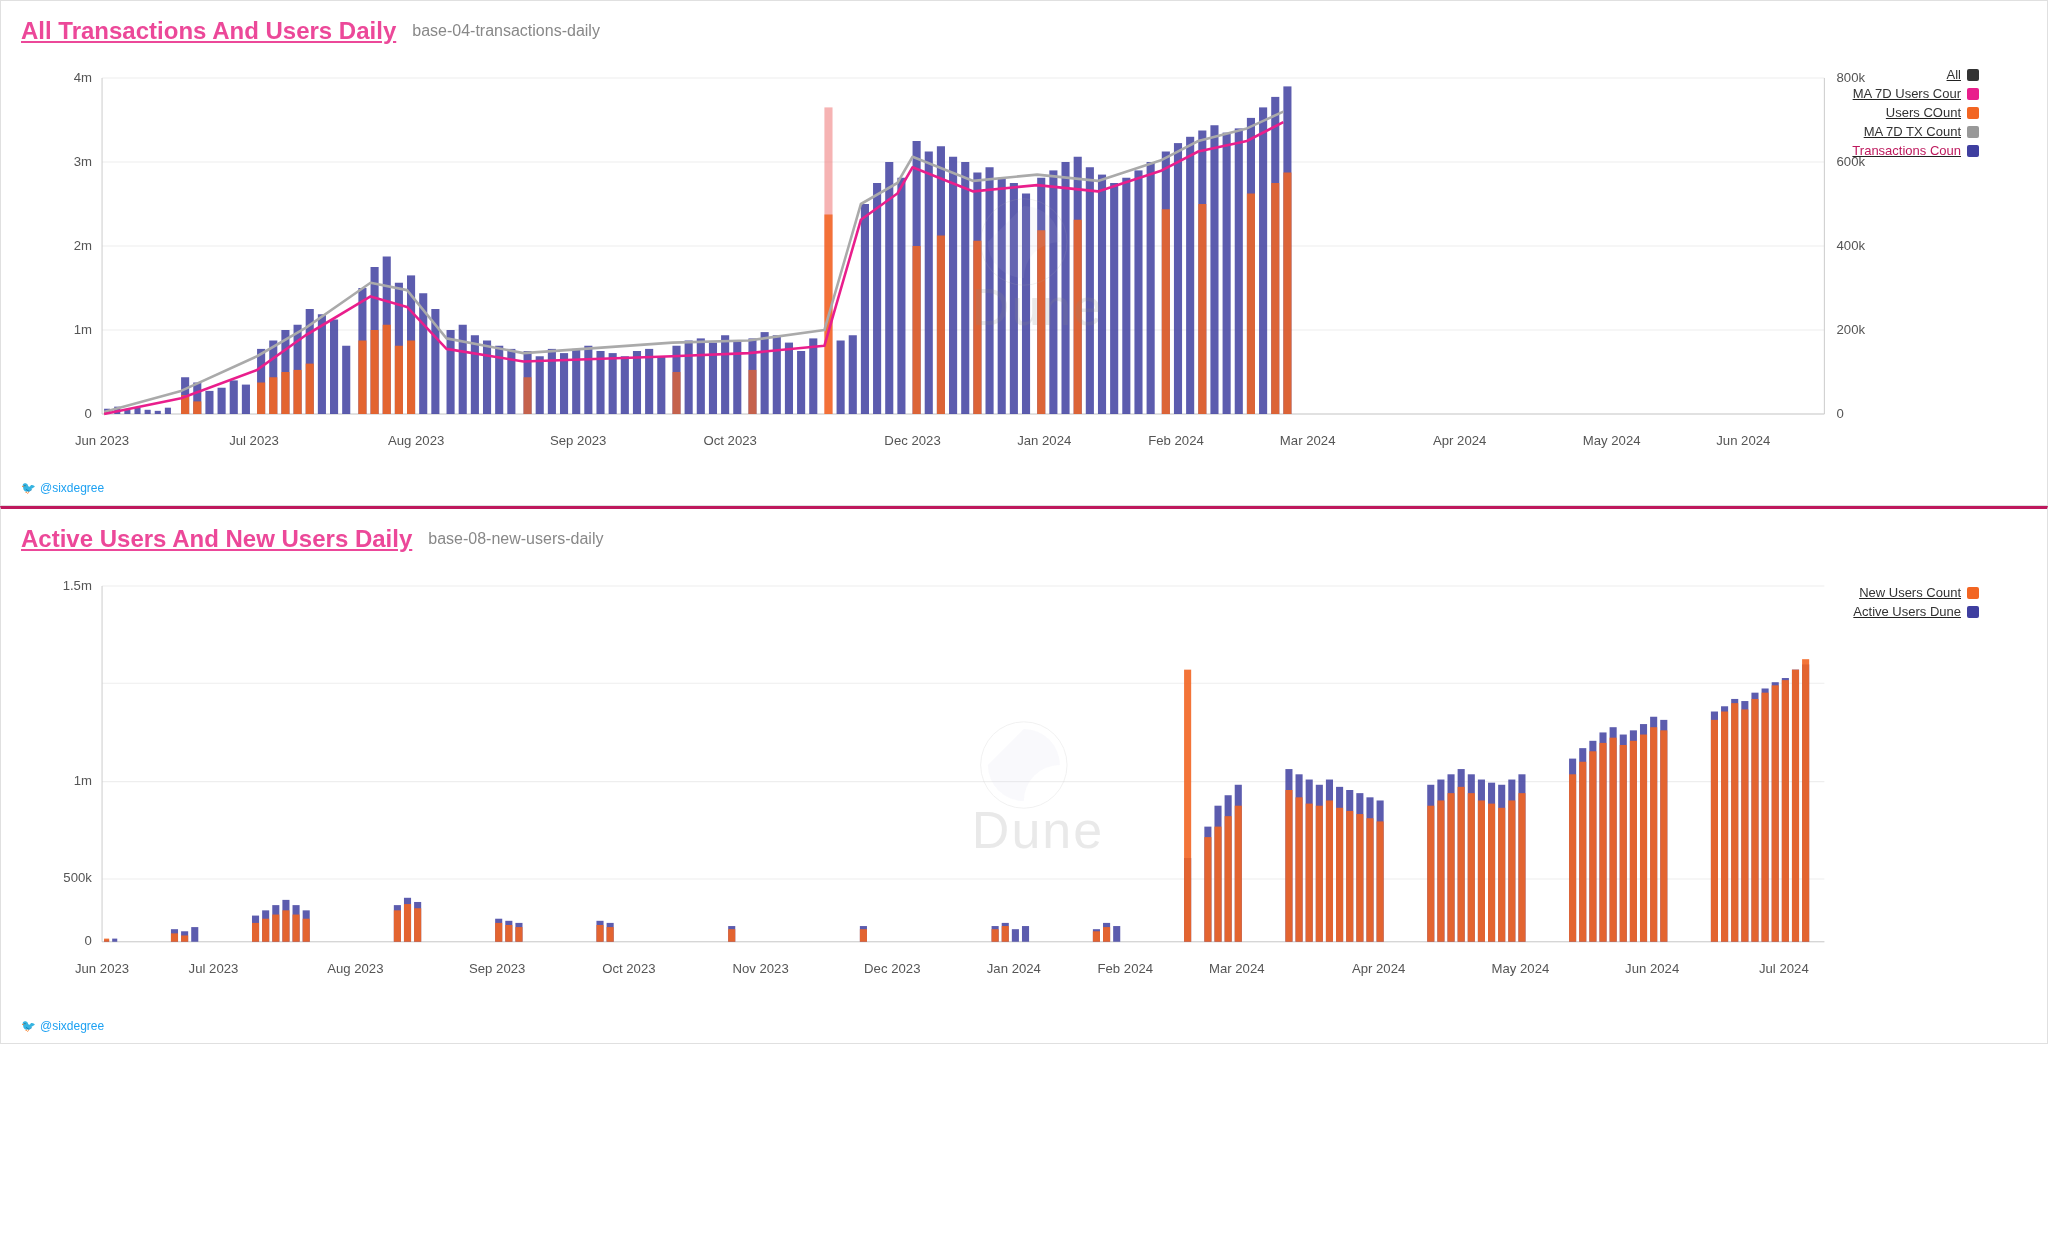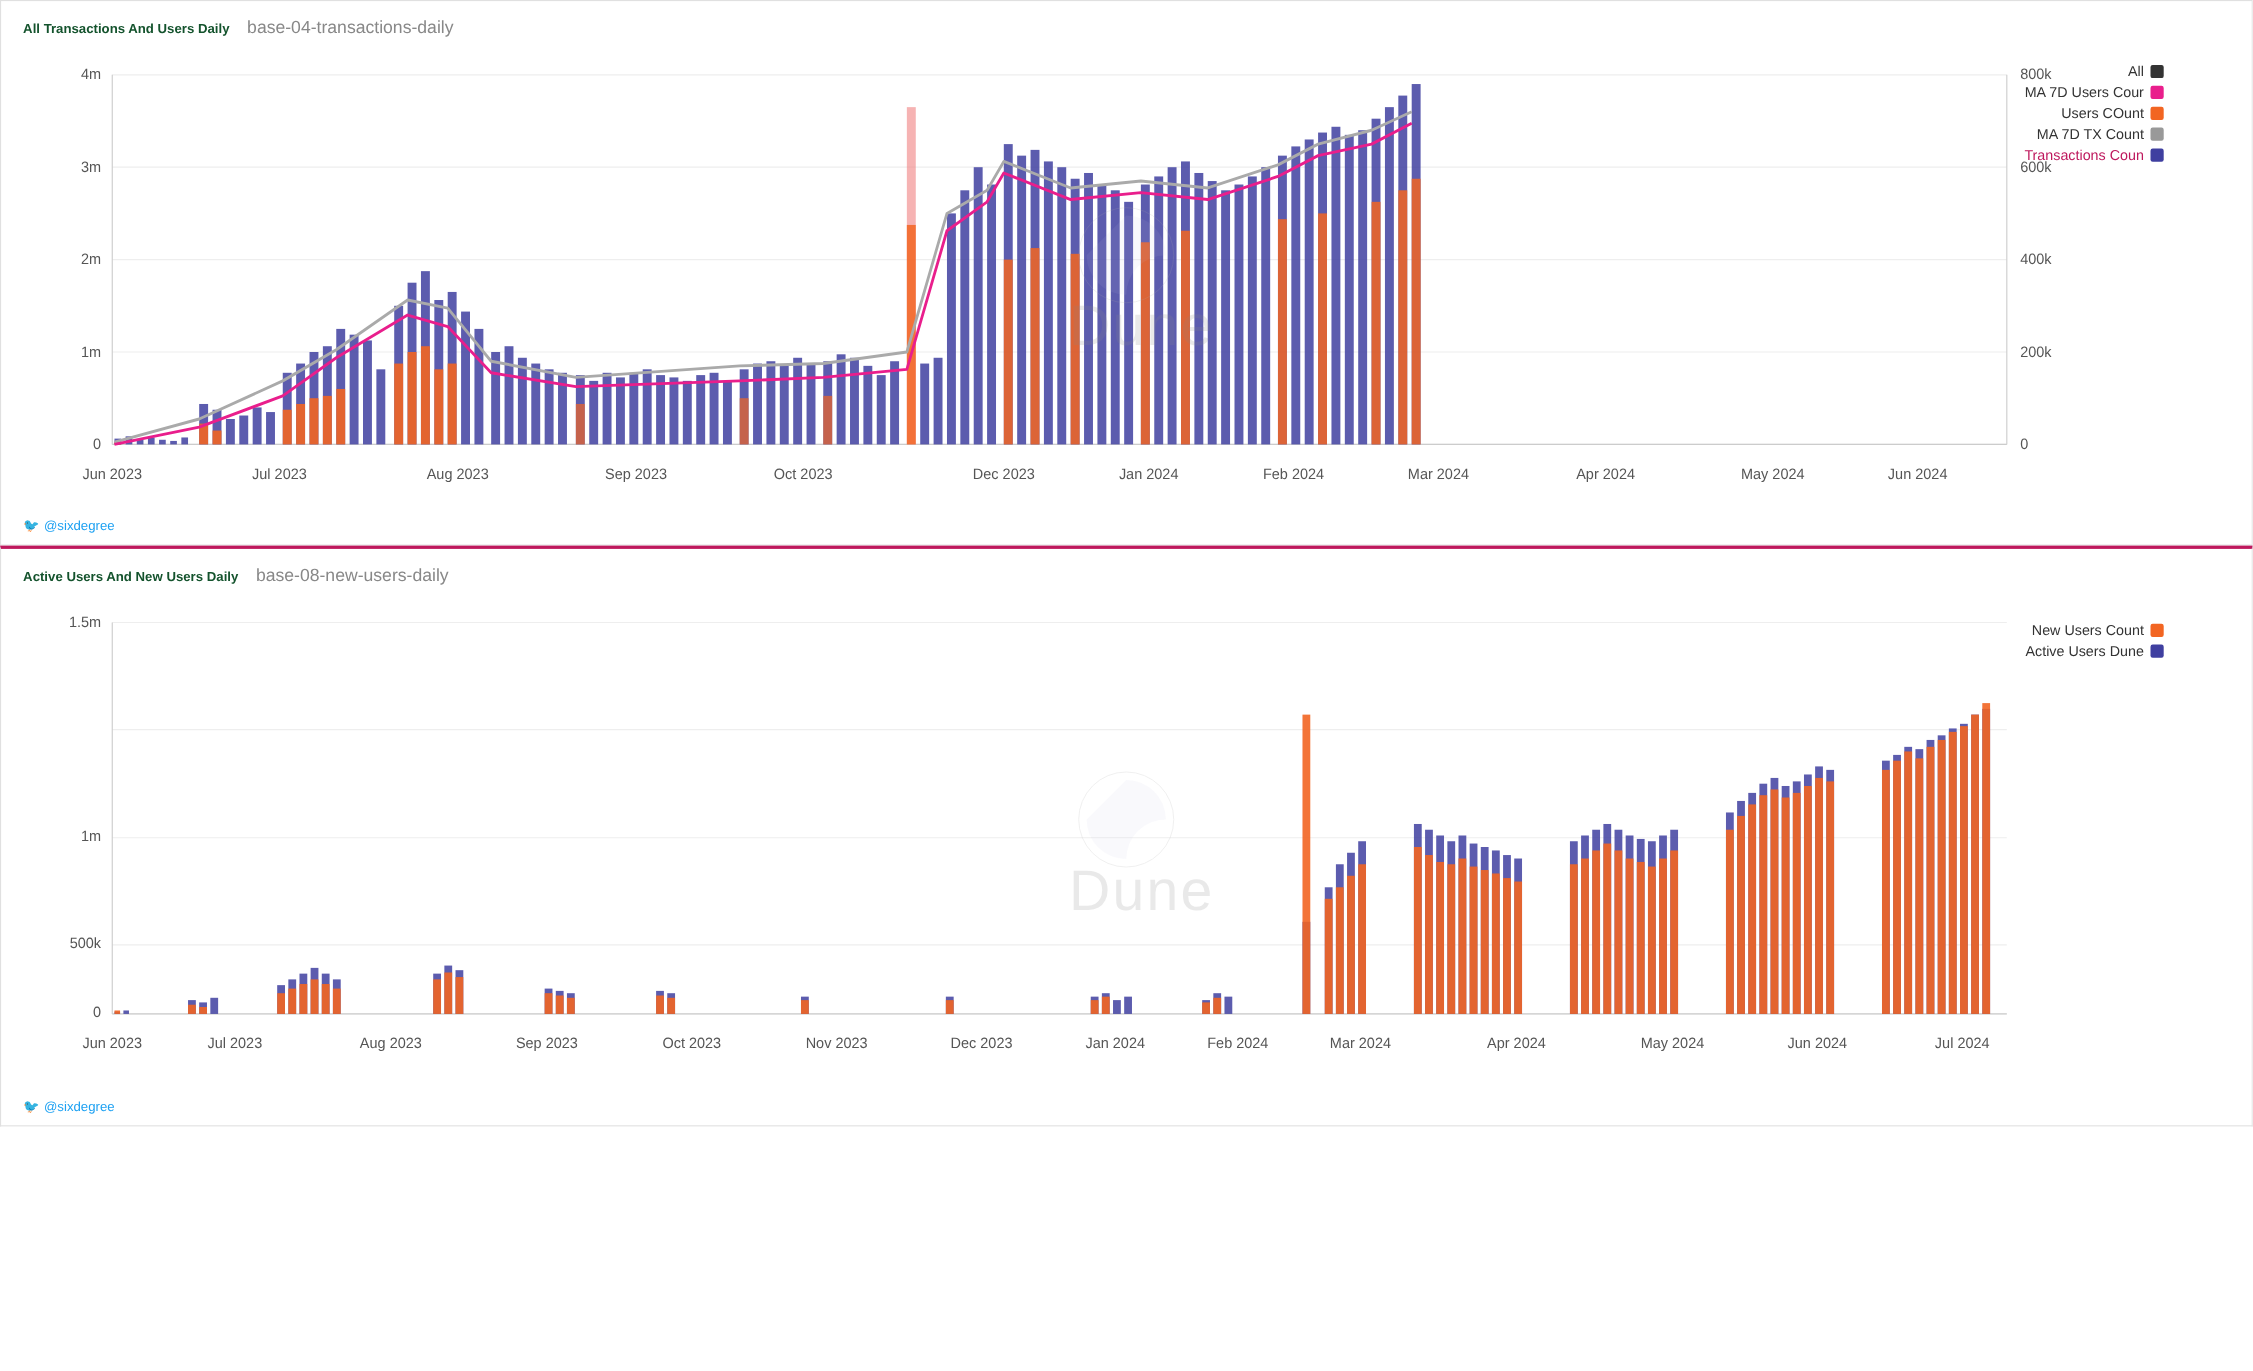--- a/index.html
+++ b/index.html
@@ -18,45 +18,47 @@
       position: relative;
       background: #fff;
     }
     .chart-header {
       display: flex;
       align-items: center;
       gap: 16px;
       margin-bottom: 12px;
     }
     .chart-title {
-      font-size: 12px;
+      font-size: 24px;
       font-weight: 600;
-      color: #14532d;
+      color: #ec4899;
+      text-decoration: underline;
     }
     .chart-subtitle {
       font-size: 16px;
       color: #888;
     }
     .chart-area {
       position: relative;
       width: 100%;
       height: 420px;
     }
     .chart-svg {
       width: 100%;
       height: 100%;
     }
     .legend {
       position: absolute;
-      right: 60px;
+      right: 48px;
       top: 10px;
       display: flex;
       flex-direction: column;
       gap: 4px;
       font-size: 13px;
+      text-decoration: underline;
     }
     .legend-item {
       display: flex;
       align-items: center;
       gap: 6px;
       justify-content: flex-end;
     }
     .legend-dot {
       width: 12px;
       height: 12px;

